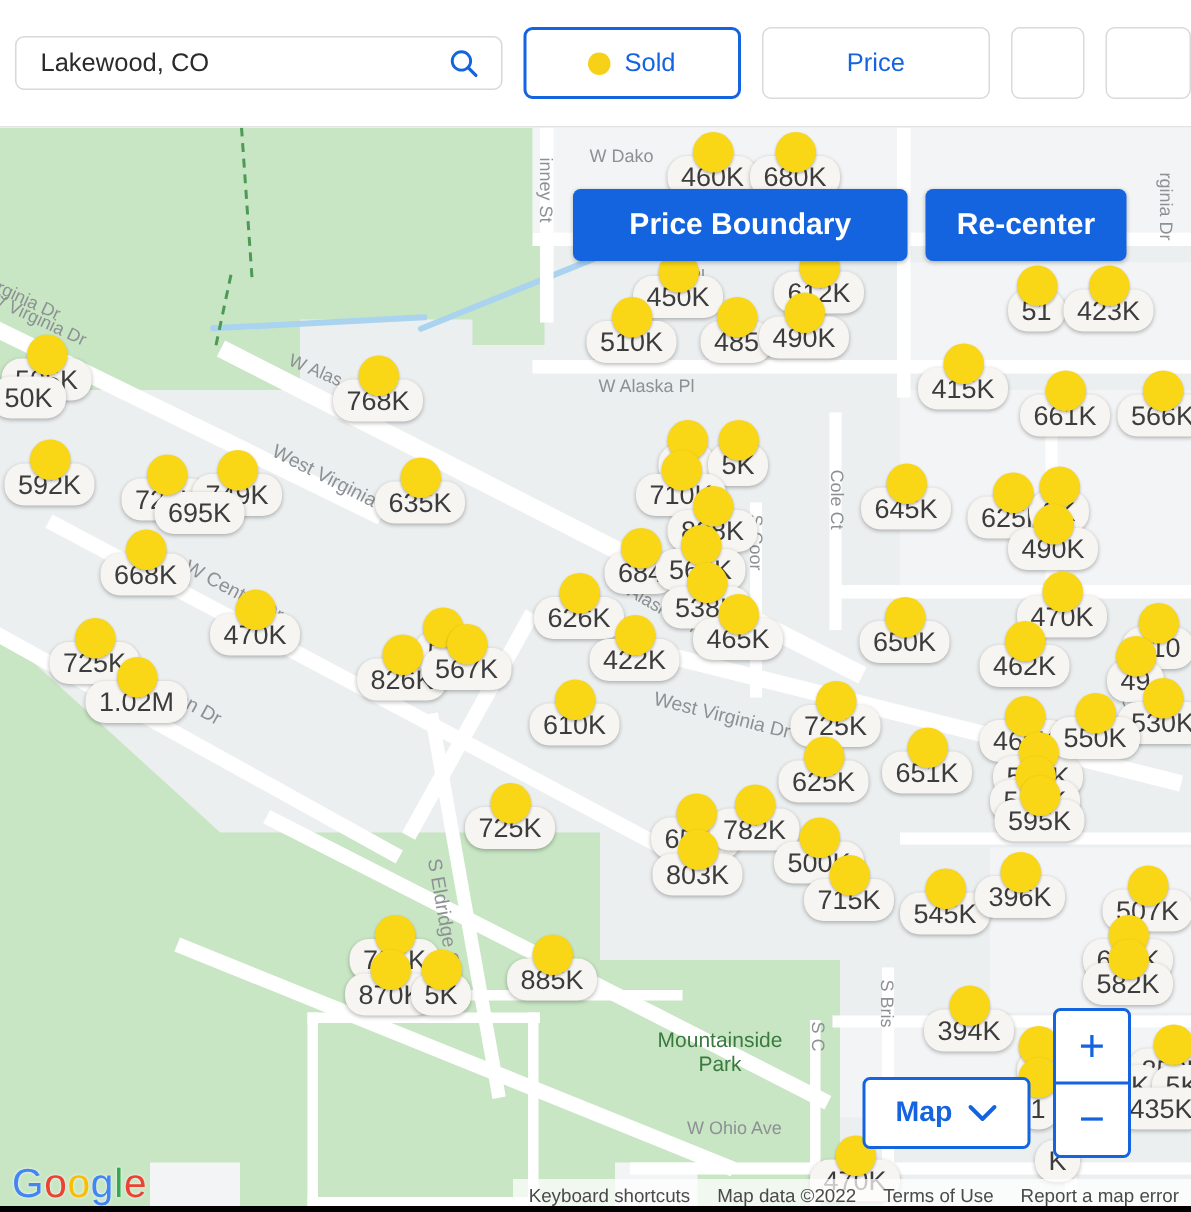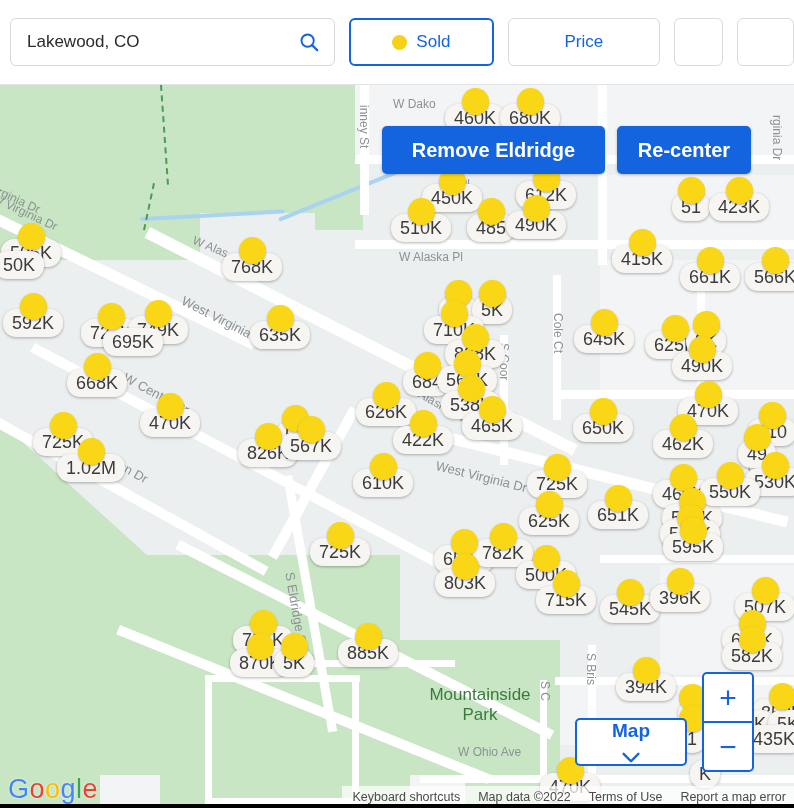--- a/index.html
+++ b/index.html
@@ -19,21 +19,21 @@
     width: 794px; height: 85px;
     background: #ffffff;
     border-bottom: 1px solid #e3e3e3;
     display: flex; align-items: center;
     padding-left: 10px;
     gap: 14px;
     z-index: 50;
   }
   .search-box {
     position: relative;
-    width: 378px; height: 48px;
+    width: 378px; height: 36px;
     border: 1px solid #d8d8d8;
     border-radius: 6px;
     background: #fff;
     display: flex; align-items: center;
     padding: 0 14px;
   }
   .search-input {
     border: 0; outline: 0; flex: 1;
     font-size: 17px; color: #2b2b2b;
     font-family: "Liberation Sans", sans-serif;
@@ -101,21 +101,21 @@
     color: #8d9194;
     font-size: 12px;
     white-space: nowrap;
     transform-origin: 0 0;
     pointer-events: none;
     font-family: "Liberation Sans", sans-serif;
   }
   .parklabel {
     position: absolute;
     color: #3a7a3f;
-    font-size: 17px;
+    font-size: 14px;
     text-align: center;
     line-height: 1.15;
     white-space: pre;
     pointer-events: none;
   }
 
   
   .pin {
     position: absolute;
     display: flex; flex-direction: column; align-items: center;
@@ -164,21 +164,20 @@
     background: #fff;
     border: 2px solid #1464e0;
     border-radius: 5px;
     display: flex; align-items: center; justify-content: center;
     gap: 10px;
     color: #1464e0;
     font-size: 19px;
     font-weight: bold;
     cursor: pointer;
     z-index: 42;
-    flex-direction: column;
   }
   
   #zoom-ctl {
     position: absolute;
     left: 702px; top: 587px;
     width: 52px; height: 100px;
     background: #fff;
     border: 2px solid #1464e0;
     border-radius: 5px;
     z-index: 42;
@@ -658,21 +657,21 @@
         </div>
         <div class="pin" style="left: 540px; top: 672px;">
           <div class="dot"></div>
           <div class="lbl">470K</div>
         </div>
         <div class="pin" style="left: 690px; top: 675px;">
           <div class="lbl">K</div>
         </div>
       </div>
 
-    <div class="map-action" id="remove-boundary">Remove Eldridge</div>
+    <div class="map-action" id="remove-boundary">Price Boundary</div>
     <div class="map-action" id="re-center">Re-center</div>
 
     <div id="map-type">
       <span>Map</span>
       <svg width="20" height="13" viewBox="0 0 20 13">
         <path d="M2 2 L10 10 L18 2" stroke="#1464e0" stroke-width="2.6" fill="none" stroke-linecap="round" stroke-linejoin="round"></path>
       </svg>
     </div>
 
     <div id="zoom-ctl">

